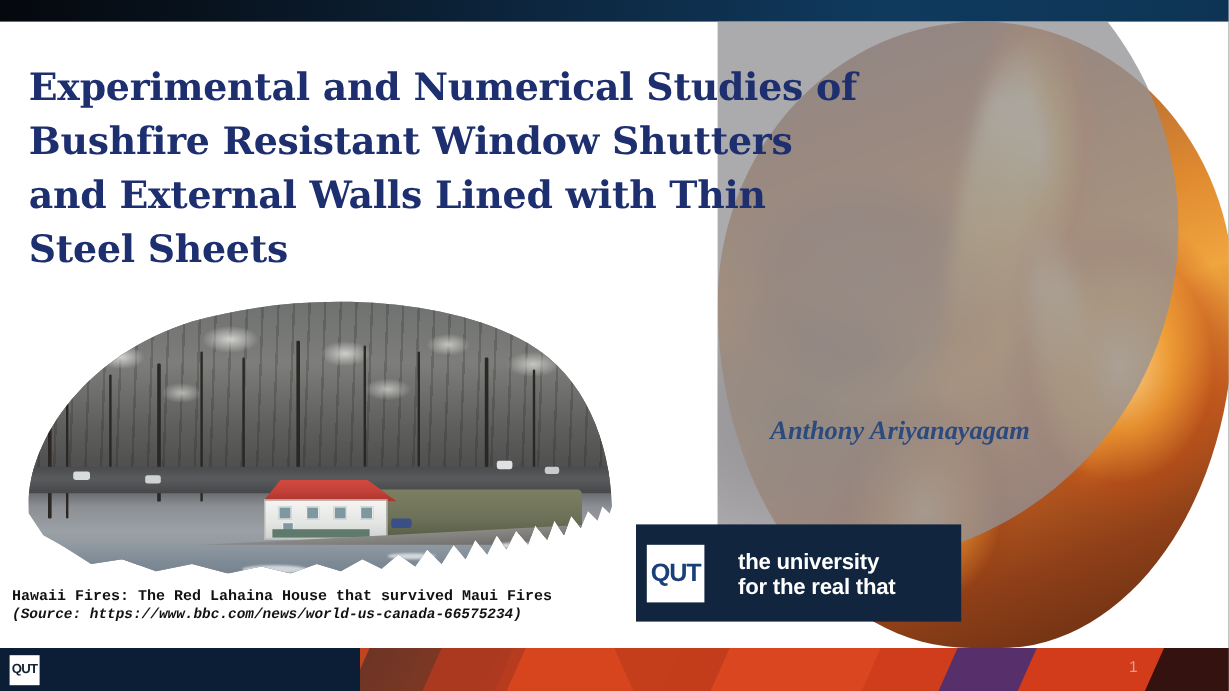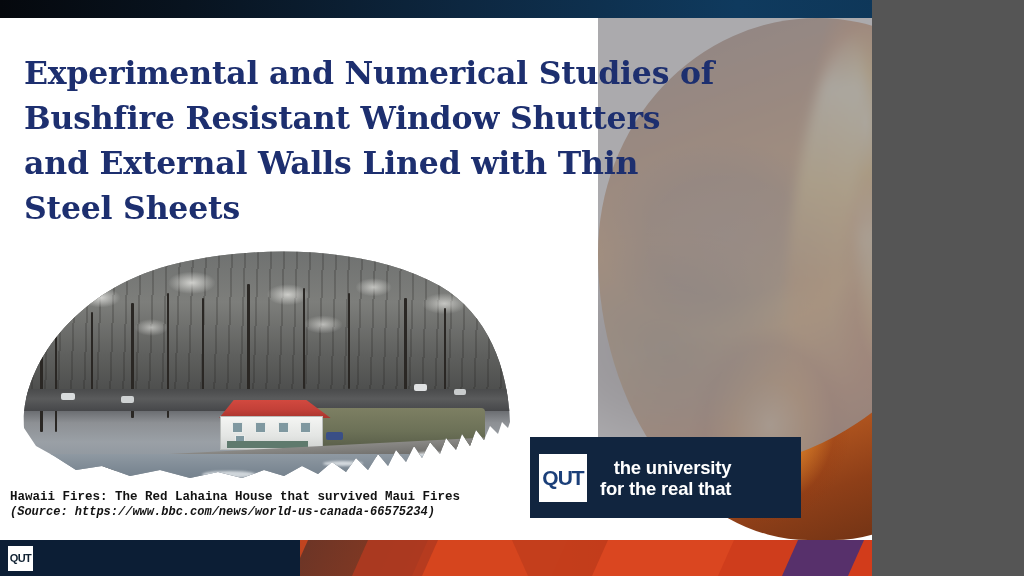--- a/index.html
+++ b/index.html
@@ -1,17 +1,17 @@
 <!DOCTYPE html>
 <html><head>
 <meta charset="utf-8">
 <style>
   html,body{margin:0;padding:0;background:#555;}
   .slide{
-    position:relative;width:872px;height:576px;overflow:hidden;
+    position:relative;width:1024px;height:576px;overflow:hidden;
     background:#ffffff;
     font-family:"Liberation Sans", sans-serif;
   }
 
   
   .topbar{
     position:absolute;left:0;top:0;width:1024px;height:18px;
     background:linear-gradient(90deg,#05080d 0%,#08131f 18%,#0d2740 45%,#0f3a5e 72%,#0d3454 100%);
   }
 
@@ -170,22 +170,22 @@
   }
   .qut-square{
     width:48px;height:48px;margin-left:9px;background:#ffffff;
     display:flex;align-items:center;justify-content:center;
   }
   .qut-square span{
     font-family:"Liberation Sans", sans-serif;
     font-weight:bold;font-size:21px;letter-spacing:-1px;color:#1b3f79;
   }
   .qut-tag{
-    margin-left:13px;color:#ffffff;font-weight:bold;font-size:18.5px;
-    line-height:21px;letter-spacing:-0.2px;text-align:right;
+    margin-left:28px;color:#ffffff;font-weight:bold;font-size:18.5px;
+    line-height:21px;letter-spacing:-0.2px;
   }
 
   
   .footer{
     position:absolute;left:0;top:540px;width:1024px;height:36px;overflow:hidden;
     background:linear-gradient(90deg,#7a4030 0%,#9d4526 14%,#c1441f 30%,#d8431c 46%,#c9391a 62%,#b8311a 78%,#8e2617 92%,#3a1712 100%);
     z-index:9;
   }
   .fshape{position:absolute;top:0;height:36px;}
   .fbar{
@@ -261,20 +261,21 @@
     <div class="photo-foam" style="left:38%;top:92%;width:54px;height:7px;"></div>
     <div class="photo-foam" style="left:62%;top:88%;width:40px;height:5px;"></div>
     <div class="photo-foam" style="left:80%;top:84%;width:34px;height:5px;"></div>
   </div>
 
   <div class="cap">
     <div class="cap-line1">Hawaii Fires: The Red Lahaina House that survived Maui Fires</div>
     <div class="cap-line2">(Source: https://www.bbc.com/news/world-us-canada-66575234)</div>
   </div>
 
+  <div class="author">Anthony Ariyanayagam</div>
 
   <div class="qut-logo">
     <div class="qut-square">
       <span>QUT</span>
     </div>
     <div class="qut-tag">
       <div>the university</div>
       <div>for the real that</div>
     </div>
   </div>

